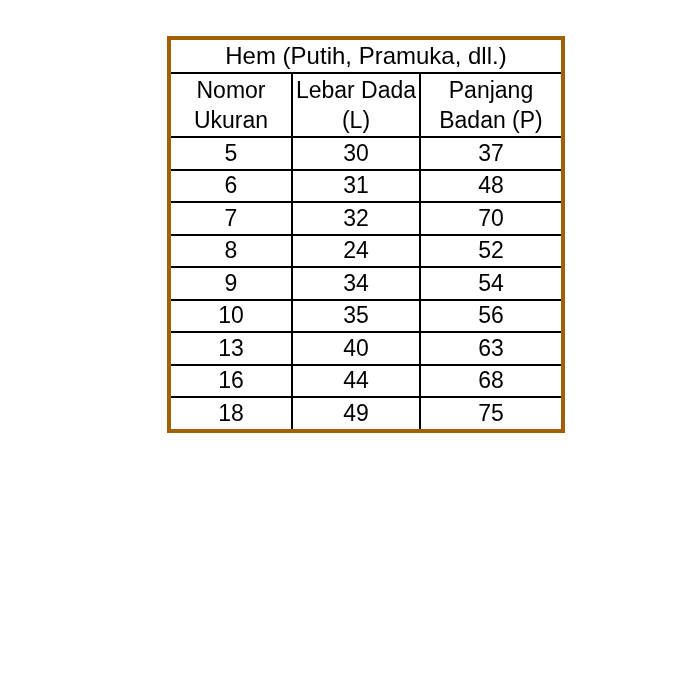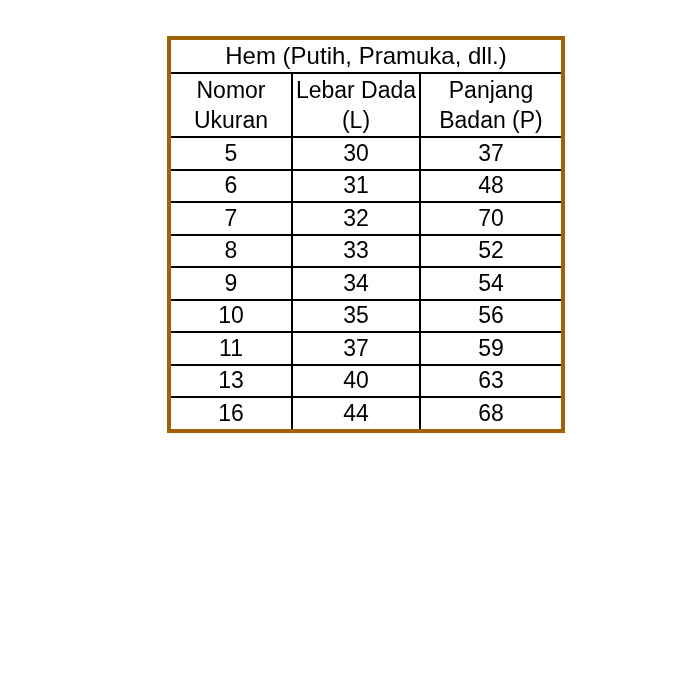--- a/index.html
+++ b/index.html
@@ -89,43 +89,43 @@
         <td>31</td>
         <td>48</td>
       </tr>
       <tr class="data-row">
         <td>7</td>
         <td>32</td>
         <td>70</td>
       </tr>
       <tr class="data-row">
         <td>8</td>
-        <td>33</td>
+        <td>24</td>
         <td>52</td>
       </tr>
       <tr class="data-row">
         <td>9</td>
         <td>34</td>
         <td>54</td>
       </tr>
       <tr class="data-row">
         <td>10</td>
         <td>35</td>
         <td>56</td>
       </tr>
       <tr class="data-row">
-        <td>11</td>
-        <td>37</td>
-        <td>59</td>
-      </tr>
-      <tr class="data-row">
         <td>13</td>
         <td>40</td>
         <td>63</td>
       </tr>
       <tr class="data-row">
         <td>16</td>
         <td>44</td>
         <td>68</td>
       </tr>
+      <tr class="data-row">
+        <td>18</td>
+        <td>49</td>
+        <td>75</td>
+      </tr>
     </tbody>
   </table>
 </div>
 
 </body></html>

